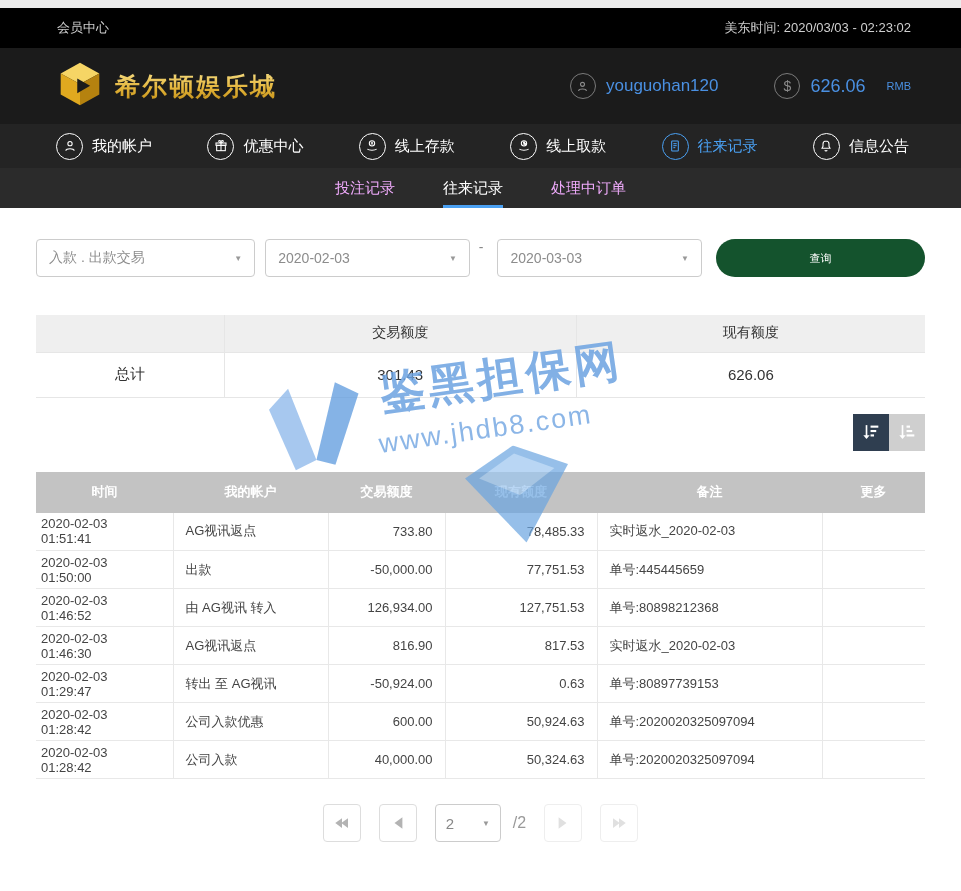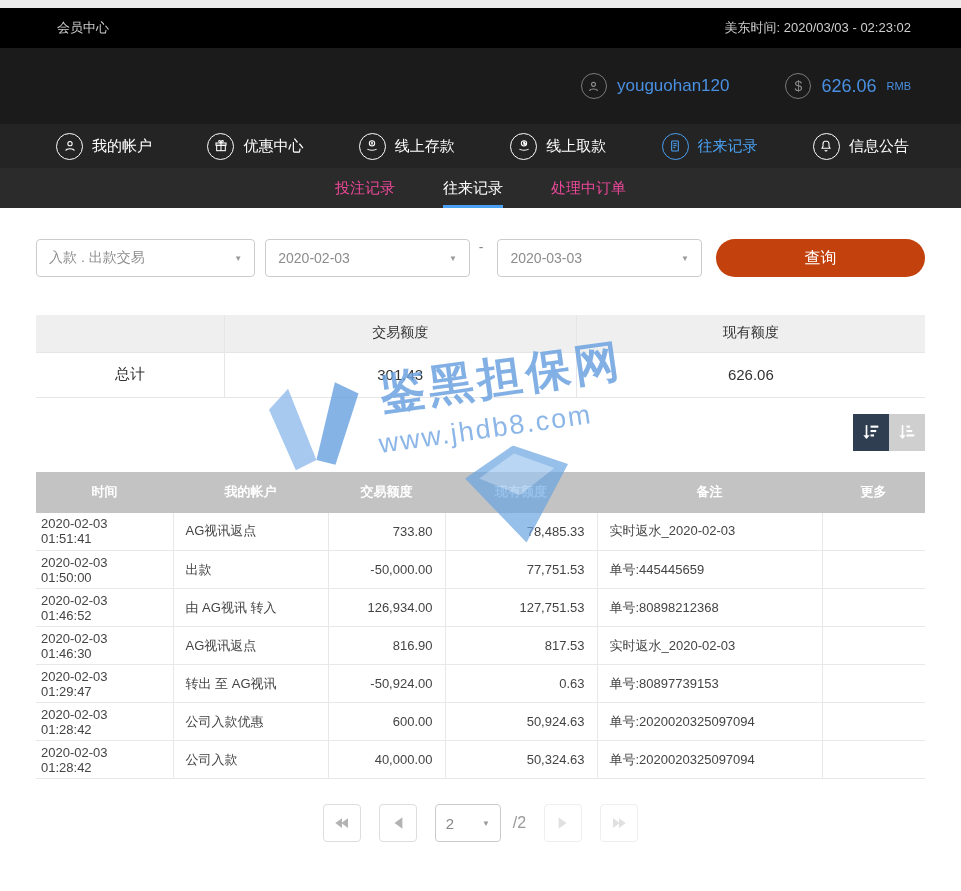--- a/index.html
+++ b/index.html
@@ -28,59 +28,59 @@
     -webkit-text-fill-color:transparent; color:#e5bb3f;
   }
   .header-right { margin-left:auto; display:flex; align-items:center; gap:56px; }
   .acct { display:flex; align-items:center; gap:10px; }
   .circle-ic {
     width:26px; height:26px; border:1px solid #7a7a7a; border-radius:50%;
     display:flex; align-items:center; justify-content:center; color:#8a8a8a; flex:none;
   }
   .acct-name { color:#4a90e2; font-size:17px; }
   .balance-num { color:#4a90e2; font-size:18px; }
-  .balance-cur { color:#4a90e2; font-size:11px; margin-left:0; }
+  .balance-cur { color:#4a90e2; font-size:11px; margin-left:11px; }
   
   .nav {
     height:44px; background:#242424; display:flex; align-items:center;
     justify-content:space-between; padding:0 52px 0 56px;
   }
   .nav-item { display:flex; align-items:center; gap:9px; color:#fff; font-size:15px; cursor:pointer; }
   .nav-item .nav-circle {
     width:27px; height:27px; border:1.4px solid currentColor; border-radius:50%;
     display:flex; align-items:center; justify-content:center; flex:none;
   }
   .nav-item.active { color:#4aa0f2; }
   .nav-item svg { stroke:currentColor; fill:none; stroke-width:1.6; }
   
   .subnav {
     height:40px; background:#2b2b2b; display:flex; align-items:center;
     justify-content:center; gap:48px;
   }
-  .subnav-item { color:#ec4899; font-size:15px; height:40px; display:flex; align-items:center; position:relative; cursor:pointer; }
+  .subnav-item { color:#f0abfc; font-size:15px; height:40px; display:flex; align-items:center; position:relative; cursor:pointer; }
   .subnav-item.active { color:#fff; }
   .subnav-item.active::after {
     content:""; position:absolute; left:0; right:0; bottom:0; height:3px; background:#4aa0f2;
   }
   
   .content { padding:31px 36px 0 36px; position:relative; }
   .filter-row { display:flex; align-items:flex-start; }
   .select {
     height:38px; border:1px solid #ccc; border-radius:4px; background:#fff;
     display:flex; align-items:center; justify-content:space-between;
     padding:0 12px; color:#8c8c8c; font-size:14px; cursor:pointer;
   }
   .select::after { content:"▼"; font-size:8px; color:#999; margin-left:8px; }
   .sel-type { width:223px; }
   .sel-date { width:208px; }
   .filter-sep { color:#888; margin:0 6px 0 9px; font-size:14px; }
   .sel-date2 { margin-left:8px; }
   .search-btn {
     margin-left:14px; width:213px; height:38px; border:none; border-radius:19px;
-    background:#c2410c; color:#fff; font-size:16px; cursor:pointer;
+    background:#14532d; color:#fff; font-size:11px; cursor:pointer;
     font-family:"Liberation Sans", sans-serif;
   }
   
   .summary { margin-top:38px; width:889px; border-collapse:collapse; font-size:14px; color:#333; }
   .summary th {
     background:#efefef; height:37px; font-weight:normal; text-align:center;
     border:1px solid #e6e6e6; border-top:none;
   }
   .summary th:first-child { border-left:none; }
   .summary th:last-child { border-right:none; }
@@ -139,20 +139,31 @@
 <body>
 
 <div class="top-strip"></div>
 
 <div class="topbar">
   <span>会员中心</span>
   <span>美东时间:  2020/03/03 - 02:23:02</span>
 </div>
 
 <div class="header">
+  <div class="brand">
+    <span>
+      <svg width="46" height="46" viewBox="0 0 100 100">
+        <polygon points="50,4 92,27 50,50 8,27" fill="#f6d565"></polygon>
+        <polygon points="8,27 50,50 50,96 8,73" fill="#e0a91f"></polygon>
+        <polygon points="92,27 50,50 50,96 92,73" fill="#b5820f"></polygon>
+        <polygon points="44,38 72,54 44,70" fill="#1b1b1b"></polygon>
+      </svg>
+    </span>
+    <span class="brand-name">希尔顿娱乐城</span>
+  </div>
   <div class="header-right">
     <div class="acct">
       <span class="circle-ic">
         <svg width="15" height="15" viewBox="0 0 24 24" fill="none" stroke="#8a8a8a" stroke-width="1.8">
           <circle cx="12" cy="8.5" r="3.2"></circle>
             <path d="M5.5 19c1.2-4 11.8-4 13 0"></path>
         </svg>
       </span>
       <span class="acct-name">youguohan120</span>
     </div>

